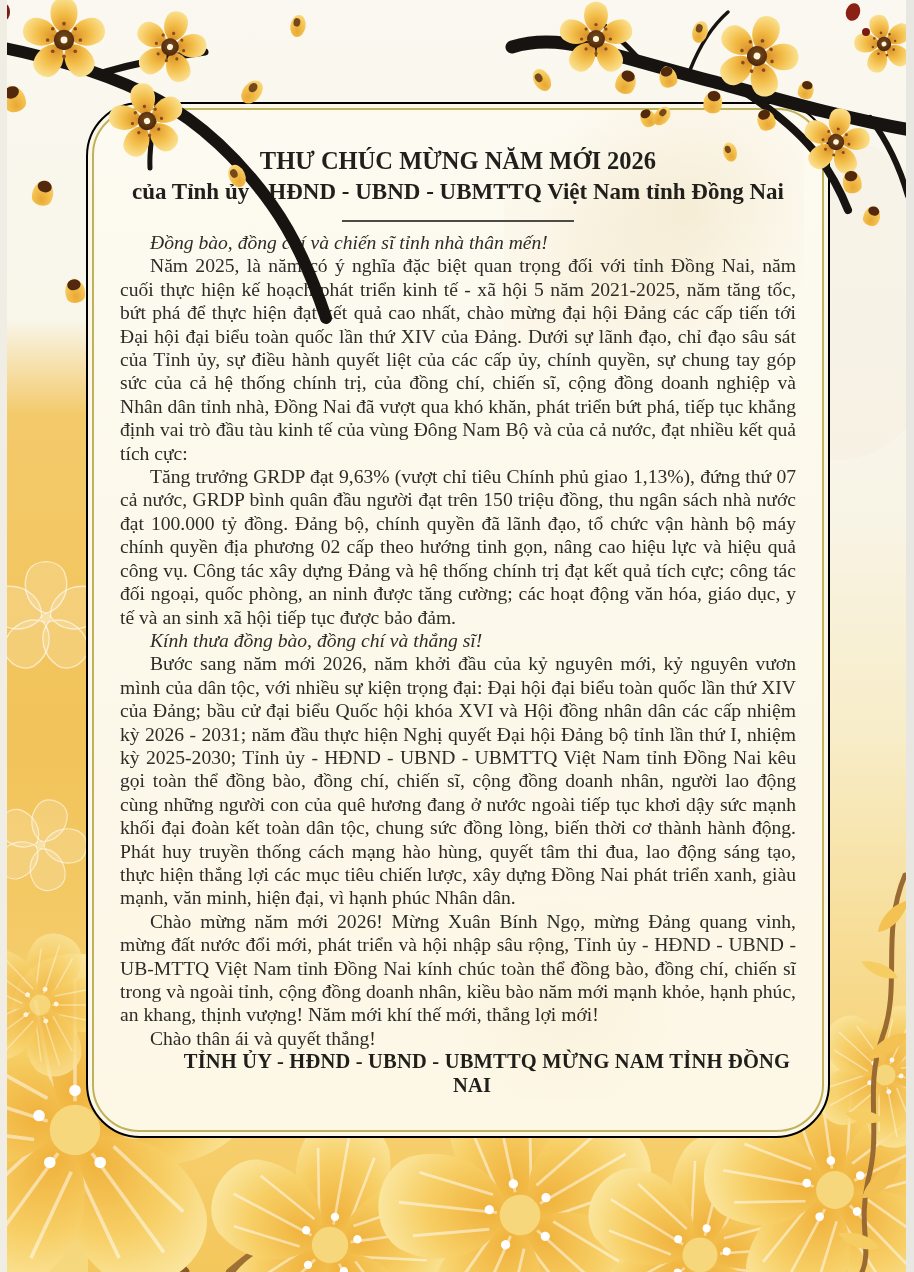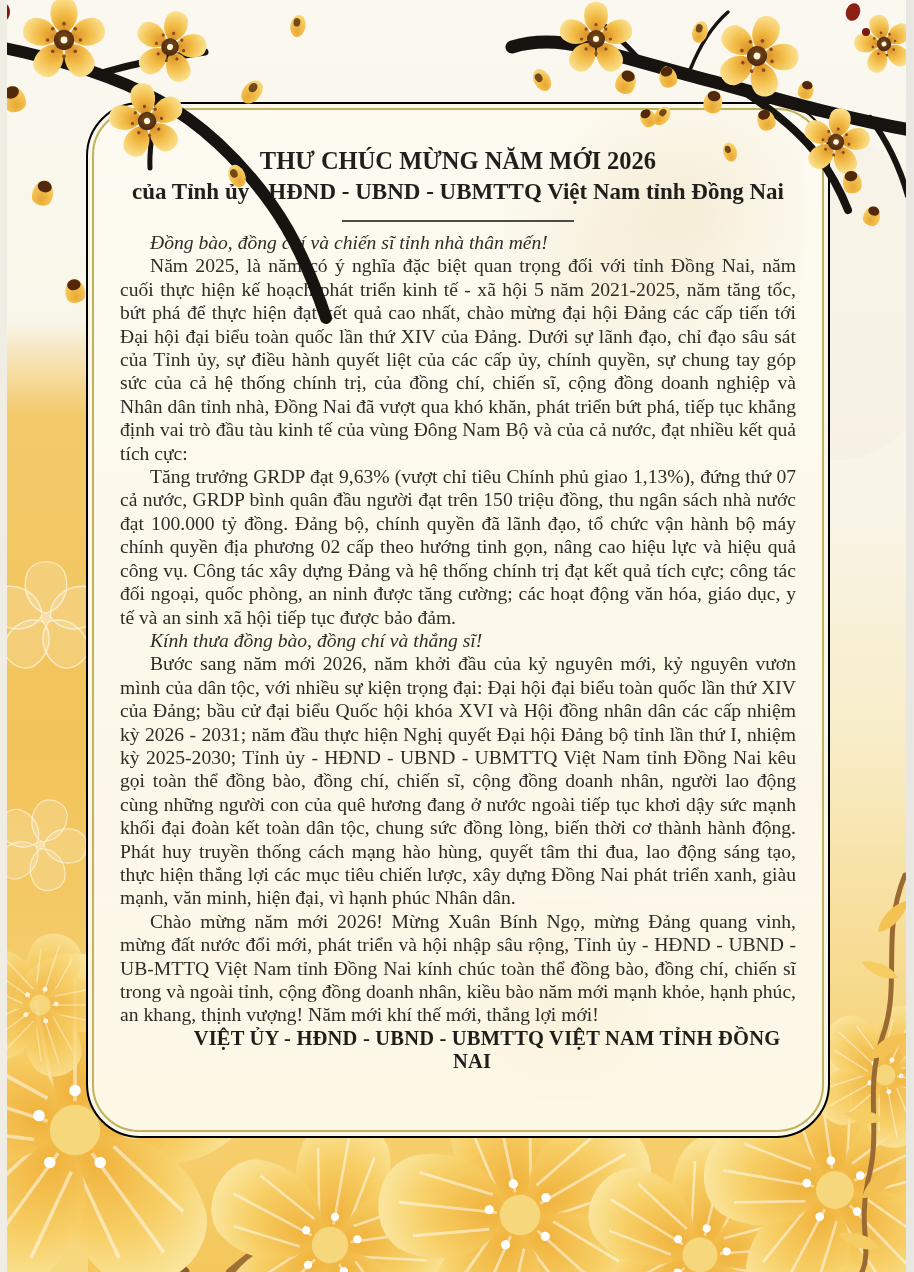--- a/index.html
+++ b/index.html
@@ -150,21 +150,22 @@
       <h1 class="title">THƯ CHÚC MỪNG NĂM MỚI 2026</h1>
       <h2 class="subtitle">của Tỉnh ủy - HĐND - UBND - UBMTTQ Việt Nam tỉnh Đồng Nai</h2>
       <div class="divider"></div>
       <div class="body-text">
         <p class="salutation">Đồng bào, đồng chí và chiến sĩ tỉnh nhà thân mến!</p>
         <p>Năm 2025, là năm có ý nghĩa đặc biệt quan trọng đối với tỉnh Đồng Nai, năm cuối thực hiện kế hoạch phát triển kinh tế - xã hội 5 năm 2021-2025, năm tăng tốc, bứt phá để thực hiện đạt kết quả cao nhất, chào mừng đại hội Đảng các cấp tiến tới Đại hội đại biểu toàn quốc lần thứ XIV của Đảng. Dưới sự lãnh đạo, chỉ đạo sâu sát của Tỉnh ủy, sự điều hành quyết liệt của các cấp ủy, chính quyền, sự chung tay góp sức của cả hệ thống chính trị, của đồng chí, chiến sĩ, cộng đồng doanh nghiệp và Nhân dân tỉnh nhà, Đồng Nai đã vượt qua khó khăn, phát triển bứt phá, tiếp tục khẳng định vai trò đầu tàu kinh tế của vùng Đông Nam Bộ và của cả nước, đạt nhiều kết quả tích cực:</p>
         <p>Tăng trưởng GRDP đạt 9,63% (vượt chỉ tiêu Chính phủ giao 1,13%), đứng thứ 07 cả nước, GRDP bình quân đầu người đạt trên 150 triệu đồng, thu ngân sách nhà nước đạt 100.000 tỷ đồng. Đảng bộ, chính quyền đã lãnh đạo, tổ chức vận hành bộ máy chính quyền địa phương 02 cấp theo hướng tinh gọn, nâng cao hiệu lực và hiệu quả công vụ. Công tác xây dựng Đảng và hệ thống chính trị đạt kết quả tích cực; công tác đối ngoại, quốc phòng, an ninh được tăng cường; các hoạt động văn hóa, giáo dục, y tế và an sinh xã hội tiếp tục được bảo đảm.</p>
         <p class="salutation">Kính thưa đồng bào, đồng chí và thắng sĩ!</p>
         <p>Bước sang năm mới 2026, năm khởi đầu của kỷ nguyên mới, kỷ nguyên vươn mình của dân tộc, với nhiều sự kiện trọng đại: Đại hội đại biểu toàn quốc lần thứ XIV của Đảng; bầu cử đại biểu Quốc hội khóa XVI và Hội đồng nhân dân các cấp nhiệm kỳ 2026 - 2031; năm đầu thực hiện Nghị quyết Đại hội Đảng bộ tỉnh lần thứ I, nhiệm kỳ 2025-2030; Tỉnh ủy - HĐND - UBND - UBMTTQ Việt Nam tỉnh Đồng Nai kêu gọi toàn thể đồng bào, đồng chí, chiến sĩ, cộng đồng doanh nhân, người lao động cùng những người con của quê hương đang ở nước ngoài tiếp tục khơi dậy sức mạnh khối đại đoàn kết toàn dân tộc, chung sức đồng lòng, biến thời cơ thành hành động. Phát huy truyền thống cách mạng hào hùng, quyết tâm thi đua, lao động sáng tạo, thực hiện thắng lợi các mục tiêu chiến lược, xây dựng Đồng Nai phát triển xanh, giàu mạnh, văn minh, hiện đại, vì hạnh phúc Nhân dân.</p>
         <p>Chào mừng năm mới 2026! Mừng Xuân Bính Ngọ, mừng Đảng quang vinh, mừng đất nước đổi mới, phát triển và hội nhập sâu rộng, Tỉnh ủy - HĐND - UBND - UB-MTTQ Việt Nam tỉnh Đồng Nai kính chúc toàn thể đồng bào, đồng chí, chiến sĩ trong và ngoài tỉnh, cộng đồng doanh nhân, kiều bào năm mới mạnh khỏe, hạnh phúc, an khang, thịnh vượng! Năm mới khí thế mới, thắng lợi mới!</p>
-        <p class="signature">VIỆT ỦY - HĐND - UBND - UBMTTQ VIỆT NAM TỈNH ĐỒNG NAI</p>
+        <p>Chào thân ái và quyết thắng!</p>
+        <p class="signature">TỈNH ỦY - HĐND - UBND - UBMTTQ MỪNG NAM TỈNH ĐỒNG NAI</p>
       </div>
     </div>
   </div>
 </div>
 
 <svg class="top-decor" width="914" height="345" viewBox="0 0 914 345" aria-hidden="true">
   <defs>
     <radialGradient id="pg" cx="0.5" cy="0.9" r="1">
       <stop offset="0" stop-color="#d98f28"></stop>
       <stop offset="0.45" stop-color="#f2bb45"></stop>

